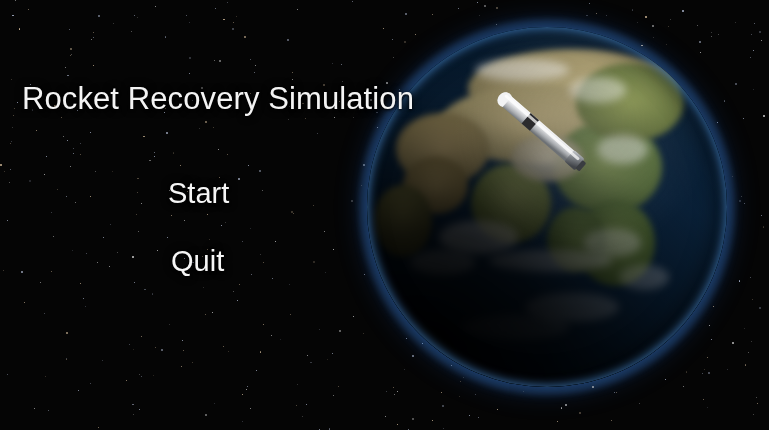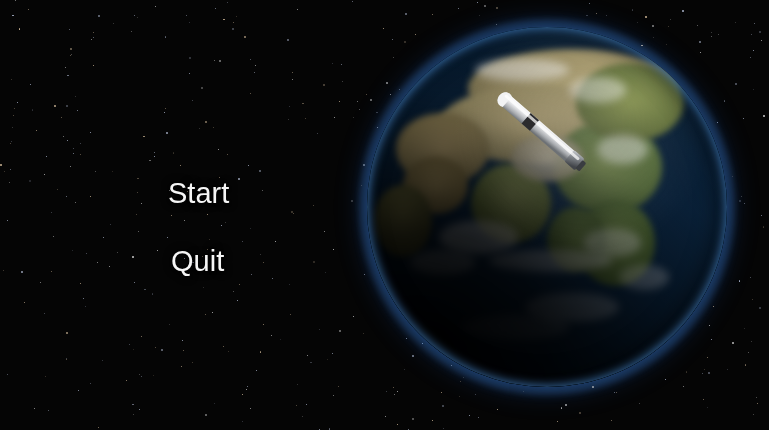--- a/index.html
+++ b/index.html
@@ -559,17 +559,18 @@
 
       <rect x="47" y="45" width="11" height="14" fill="#2b2b2d"></rect>
 
       <rect x="104" y="44.5" width="14" height="15" rx="2" fill="url(#engineGrad)"></rect>
       <rect x="117" y="46.5" width="5" height="11" rx="1.5" fill="#3a3d41"></rect>
 
       <rect x="16" y="47" width="98" height="3" rx="1.5" fill="rgba(255,255,255,0.72)"></rect>
     </g>
   </svg>
 
+  <div id="title">Rocket Recovery Simulation</div>
 
   <button class="menu-item" id="menu-quit">Quit</button>
   <button class="menu-item" id="menu-start">Start</button>
 
 </div>
 
 </body></html>

